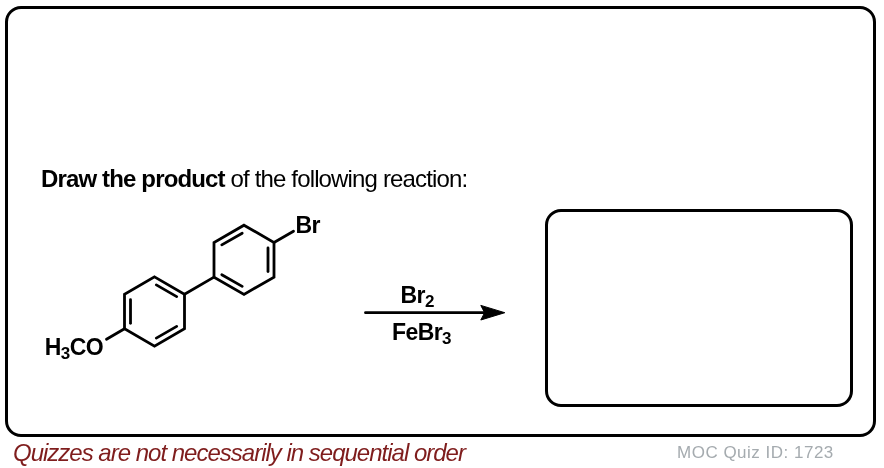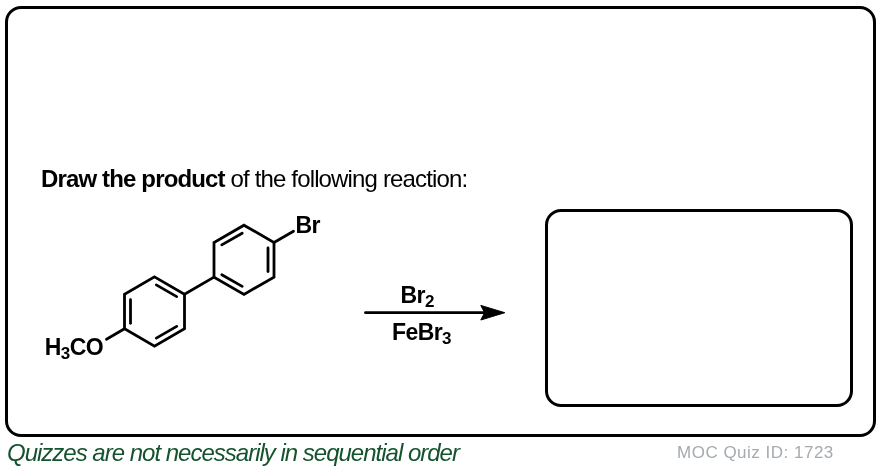--- a/index.html
+++ b/index.html
@@ -1,21 +1,21 @@
 <!DOCTYPE html>
 <html><head>
 <meta charset="utf-8">
 <style>
   html,body{margin:0;padding:0;}
   body{width:884px;height:468px;background:#fff;font-family:"Liberation Sans",sans-serif;overflow:hidden;}
   .wrap{position:relative;width:884px;height:468px;}
   .outer{position:absolute;left:5px;top:6px;width:865px;height:425px;border:3px solid #000;border-radius:16px;}
   .ans{position:absolute;left:545px;top:209px;width:302px;height:192px;border:3px solid #000;border-radius:16px;}
   .q{position:absolute;left:41px;top:167px;font-size:24px;color:#000;line-height:24px;letter-spacing:-0.85px;}
-  .footL{position:absolute;left:7px;top:441px;font-size:24px;font-style:italic;color:#14532d;line-height:24px;letter-spacing:-1px;}
+  .footL{position:absolute;left:13px;top:441px;font-size:24px;font-style:italic;color:#7f1d1d;line-height:24px;letter-spacing:-1px;}
   .footR{position:absolute;left:677px;top:442px;font-size:17px;color:#a5abaf;line-height:21px;letter-spacing:0.5px;}
 </style>
 </head>
 <body>
 <div class="wrap">
   <div class="outer"></div>
   <div class="ans"></div>
   <div class="q"><b>Draw the product</b> of the following reaction:</div>
   <svg width="884" height="468" style="position:absolute;left:0;top:0" xmlns="http://www.w3.org/2000/svg">
     <g stroke="#000" stroke-width="2.8" fill="none" stroke-linecap="round">

